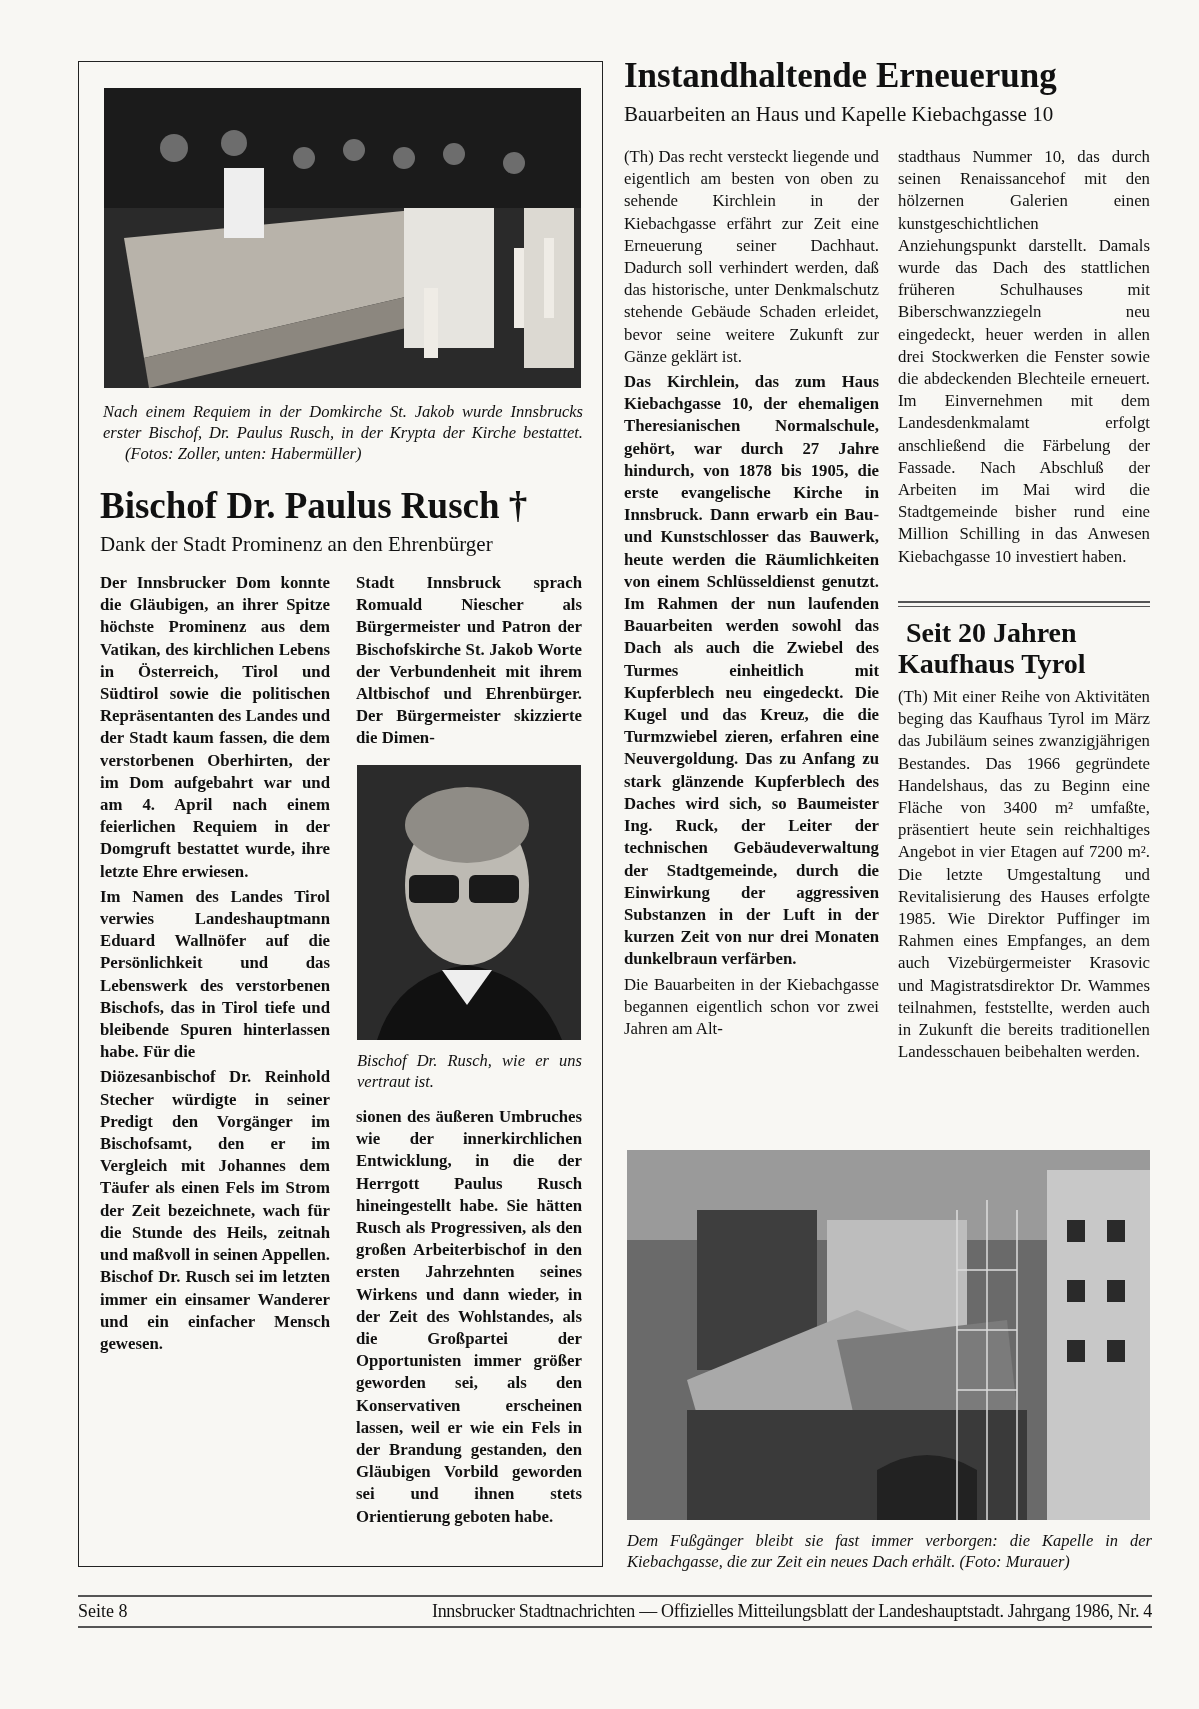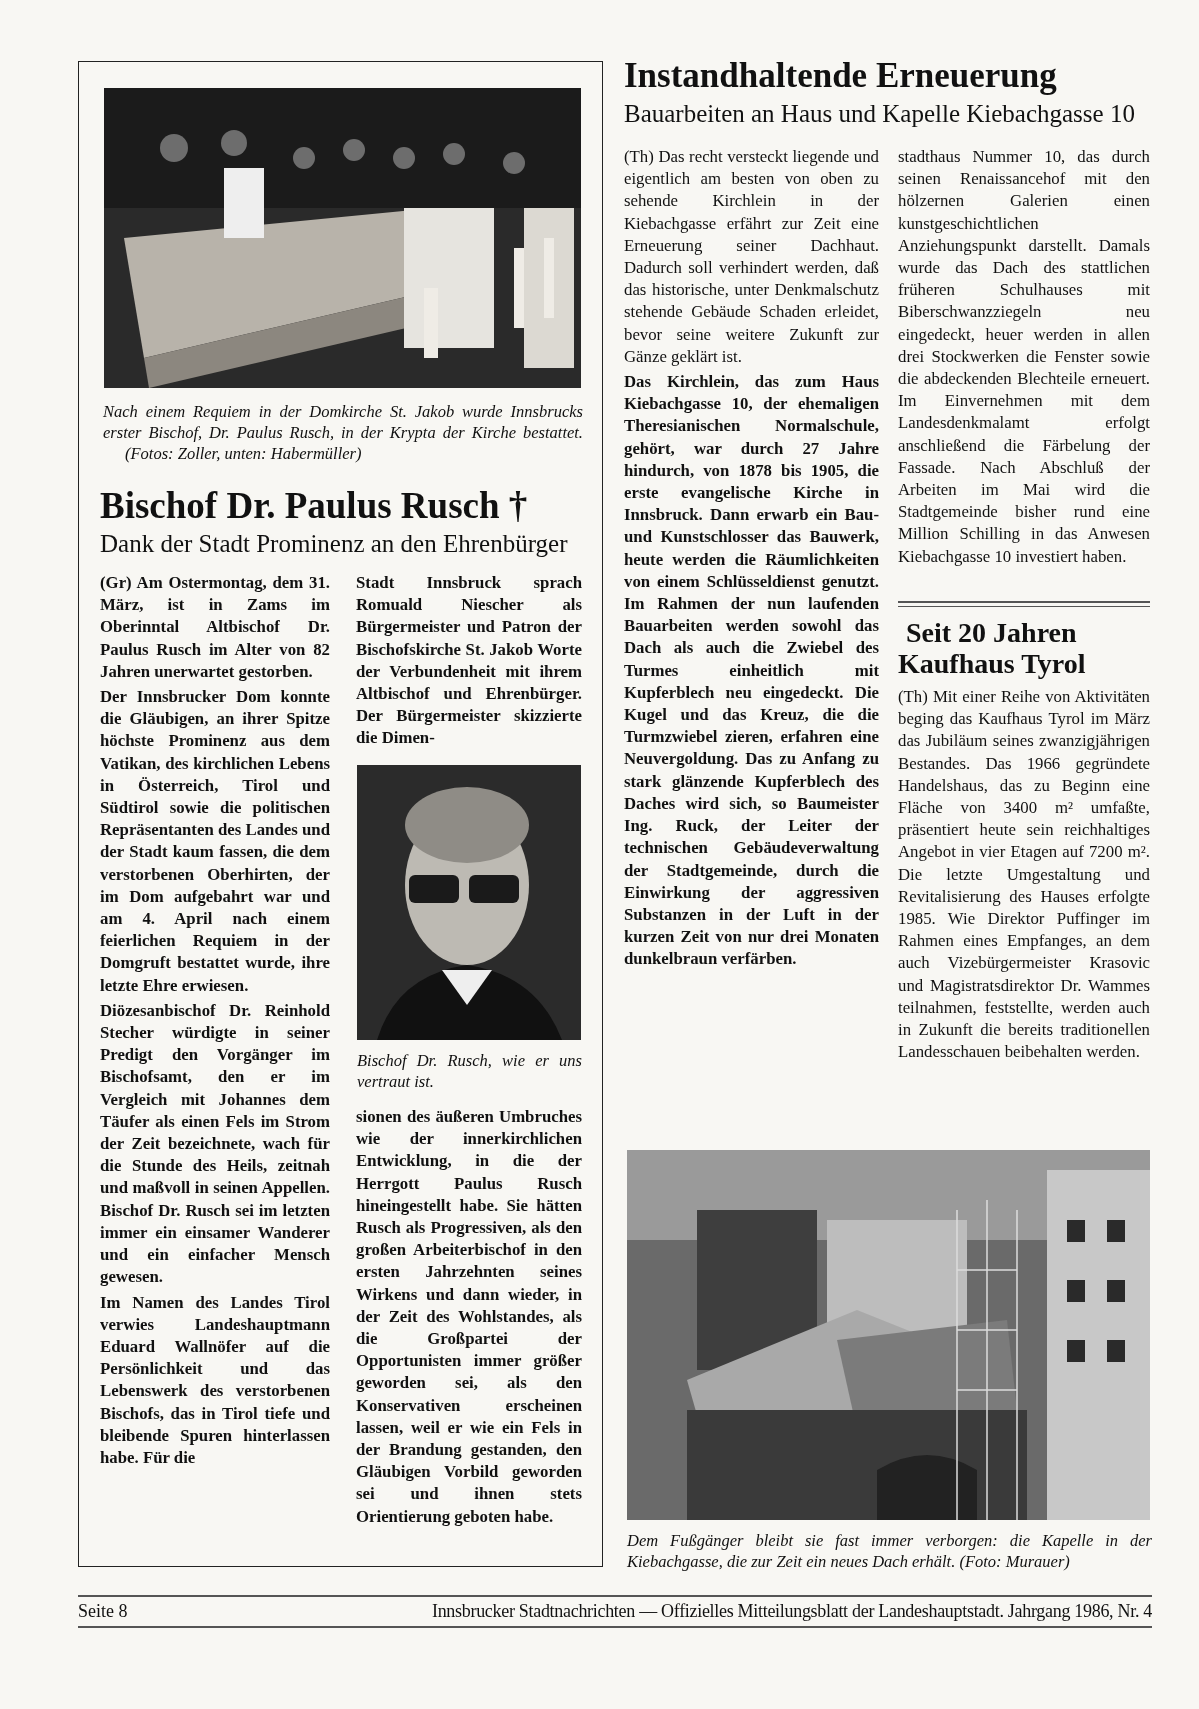--- a/index.html
+++ b/index.html
@@ -6,21 +6,21 @@
   body{width:1199px;height:1709px;background:#f8f7f3;position:relative;overflow:hidden;font-family:"Liberation Serif","DejaVu Serif",serif;color:#111;}
   .abs{position:absolute;}
   .leftbox{left:78px;top:61px;width:525px;height:1506px;border:1.5px solid #222;box-sizing:border-box;}
   .photo{background:#333;overflow:hidden;}
   .photo svg{width:100%;height:100%;display:block;}
   .caption{font-style:italic;font-size:16.5px;line-height:21px;text-align:justify;}
   .col{font-size:16.8px;line-height:22.2px;text-align:justify;hyphens:manual;}
   .col p{margin:0 0 3px 0;}
   .bold{font-weight:bold;}
   h1{margin:0;font-weight:bold;}
-  .sub{font-size:25px;line-height:28px;}
+  .sub{font-size:21px;line-height:28px;}
   .rule{background:#555;}
 </style>
 </head>
 <body>
 
 <div class="abs leftbox"></div>
 
 <div class="abs photo" style="left:104px;top:88px;width:477px;height:300px;">
   <svg viewBox="0 0 477 300" preserveAspectRatio="none">
     <rect width="477" height="300" fill="#2a2a2a"></rect>
@@ -47,24 +47,23 @@
 
 <div class="abs caption" style="left:103px;top:401px;width:480px;">
   <span>Nach einem Requiem in der Domkirche St. Jakob wurde Innsbrucks erster Bischof, Dr. Paulus Rusch, in der Krypta der Kirche bestattet.</span>
   <span style="margin-left:22px;">(Fotos: Zoller, unten: Habermüller)</span>
 </div>
 
 <h1 class="abs" style="left:100px;top:484px;font-size:37px;line-height:44px;white-space:nowrap;">Bischof Dr. Paulus Rusch †</h1>
 <div class="abs sub" style="left:100px;top:530px;white-space:nowrap;">Dank der Stadt Prominenz an den Ehrenbürger</div>
 
 <div class="abs col bold" style="left:100px;top:572px;width:230px;">
-  <p>(Gr) Am Ostermontag, dem 31. März, ist in Zams im Oberinntal Altbischof Dr. Paulus Rusch im Alter von 82 Jahren unerwartet gestorben.</p>
   <p>Der Innsbrucker Dom konnte die Gläubigen, an ihrer Spitze höchste Prominenz aus dem Vatikan, des kirchlichen Lebens in Österreich, Tirol und Südtirol sowie die politischen Repräsentanten des Landes und der Stadt kaum fassen, die dem verstorbenen Oberhirten, der im Dom aufgebahrt war und am 4. April nach einem feierlichen Requiem in der Domgruft bestattet wurde, ihre letzte Ehre erwiesen.</p>
+  <p>Im Namen des Landes Tirol verwies Landeshauptmann Eduard Wallnöfer auf die Persönlichkeit und das Lebenswerk des verstorbenen Bischofs, das in Tirol tiefe und bleibende Spuren hinterlassen habe. Für die</p>
   <p>Diözesanbischof Dr. Reinhold Stecher würdigte in seiner Predigt den Vorgänger im Bischofsamt, den er im Vergleich mit Johannes dem Täufer als einen Fels im Strom der Zeit bezeichnete, wach für die Stunde des Heils, zeitnah und maßvoll in seinen Appellen. Bischof Dr. Rusch sei im letzten immer ein einsamer Wanderer und ein einfacher Mensch gewesen.</p>
-  <p>Im Namen des Landes Tirol verwies Landeshauptmann Eduard Wallnöfer auf die Persönlichkeit und das Lebenswerk des verstorbenen Bischofs, das in Tirol tiefe und bleibende Spuren hinterlassen habe. Für die</p>
 </div>
 
 <div class="abs col bold" style="left:356px;top:572px;width:226px;">
   <p>Stadt Innsbruck sprach Romuald Niescher als Bürgermeister und Patron der Bischofskirche St. Jakob Worte der Verbundenheit mit ihrem Altbischof und Ehrenbürger. Der Bürgermeister skizzierte die Dimen-</p>
 </div>
 
 <div class="abs photo" style="left:357px;top:765px;width:224px;height:275px;">
   <svg viewBox="0 0 224 275" preserveAspectRatio="none">
     <rect width="224" height="275" fill="#2b2b2b"></rect>
     <ellipse cx="110" cy="120" rx="62" ry="80" fill="#bdbab3"></ellipse>
@@ -81,20 +80,21 @@
 <div class="abs col bold" style="left:356px;top:1106px;width:226px;">
   <p>sionen des äußeren Umbruches wie der innerkirchlichen Entwicklung, in die der Herrgott Paulus Rusch hineingestellt habe. Sie hätten Rusch als Progressiven, als den großen Arbeiterbischof in den ersten Jahrzehnten seines Wirkens und dann wieder, in der Zeit des Wohlstandes, als die Großpartei der Opportunisten immer größer geworden sei, als den Konservativen erscheinen lassen, weil er wie ein Fels in der Brandung gestanden, den Gläubigen Vorbild geworden sei und ihnen stets Orientierung geboten habe.</p>
 </div>
 
 <h1 class="abs" style="left:624px;top:55px;font-size:35px;line-height:42px;white-space:nowrap;">Instandhaltende Erneuerung</h1>
 <div class="abs sub" style="left:624px;top:100px;white-space:nowrap;">Bauarbeiten an Haus und Kapelle Kiebachgasse 10</div>
 
 <div class="abs col" style="left:624px;top:146px;width:255px;">
   <p>(Th) Das recht versteckt liegende und eigentlich am besten von oben zu sehende Kirchlein in der Kiebachgasse erfährt zur Zeit eine Erneuerung seiner Dachhaut. Dadurch soll verhindert werden, daß das historische, unter Denkmalschutz stehende Gebäude Schaden erleidet, bevor seine weitere Zukunft zur Gänze geklärt ist.</p>
   <p class="bold">Das Kirchlein, das zum Haus Kiebachgasse 10, der ehemaligen Theresianischen Normalschule, gehört, war durch 27 Jahre hindurch, von 1878 bis 1905, die erste evangelische Kirche in Innsbruck. Dann erwarb ein Bau- und Kunstschlosser das Bauwerk, heute werden die Räumlichkeiten von einem Schlüsseldienst genutzt. Im Rahmen der nun laufenden Bauarbeiten werden sowohl das Dach als auch die Zwiebel des Turmes einheitlich mit Kupferblech neu eingedeckt. Die Kugel und das Kreuz, die die Turmzwiebel zieren, erfahren eine Neuvergoldung. Das zu Anfang zu stark glänzende Kupferblech des Daches wird sich, so Baumeister Ing. Ruck, der Leiter der technischen Gebäudeverwaltung der Stadtgemeinde, durch die Einwirkung der aggressiven Substanzen in der Luft in der kurzen Zeit von nur drei Monaten dunkelbraun verfärben.</p>
+  <p>Die Bauarbeiten in der Kiebachgasse begannen eigentlich schon vor zwei Jahren am Alt-</p>
 </div>
 
 <div class="abs col" style="left:898px;top:146px;width:252px;">
   <p>stadthaus Nummer 10, das durch seinen Renaissancehof mit den hölzernen Galerien einen kunstgeschichtlichen Anziehungspunkt darstellt. Damals wurde das Dach des stattlichen früheren Schulhauses mit Biberschwanzziegeln neu eingedeckt, heuer werden in allen drei Stockwerken die Fenster sowie die abdeckenden Blechteile erneuert. Im Einvernehmen mit dem Landesdenkmalamt erfolgt anschließend die Färbelung der Fassade. Nach Abschluß der Arbeiten im Mai wird die Stadtgemeinde bisher rund eine Million Schilling in das Anwesen Kiebachgasse 10 investiert haben.</p>
 </div>
 
 <div class="abs rule" style="left:898px;top:601px;width:252px;height:2px;"></div>
 <div class="abs rule" style="left:898px;top:606px;width:252px;height:1px;"></div>
 
 <h1 class="abs" style="left:898px;top:617px;font-size:28px;line-height:32px;white-space:nowrap;margin-left:8px;">Seit 20 Jahren</h1>

